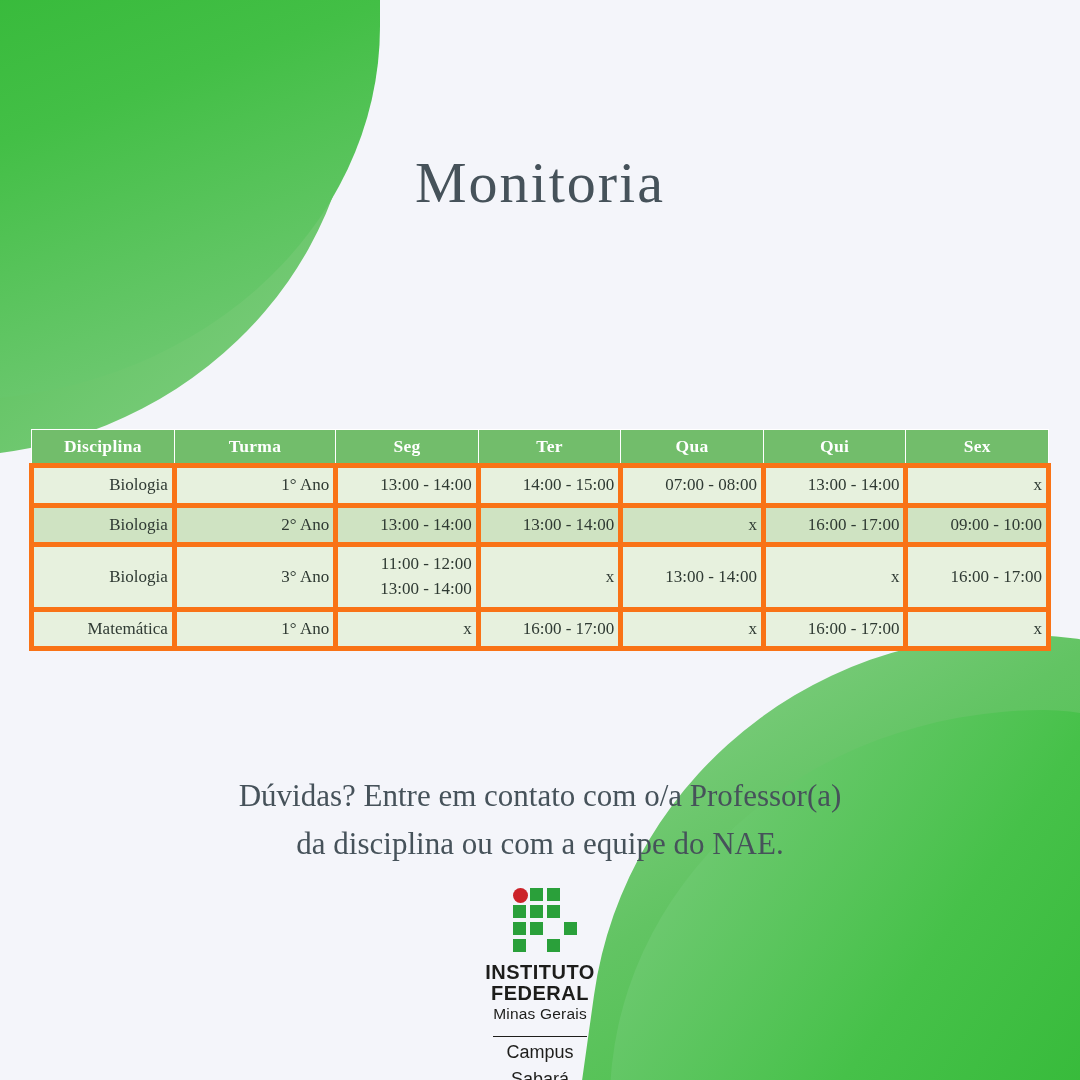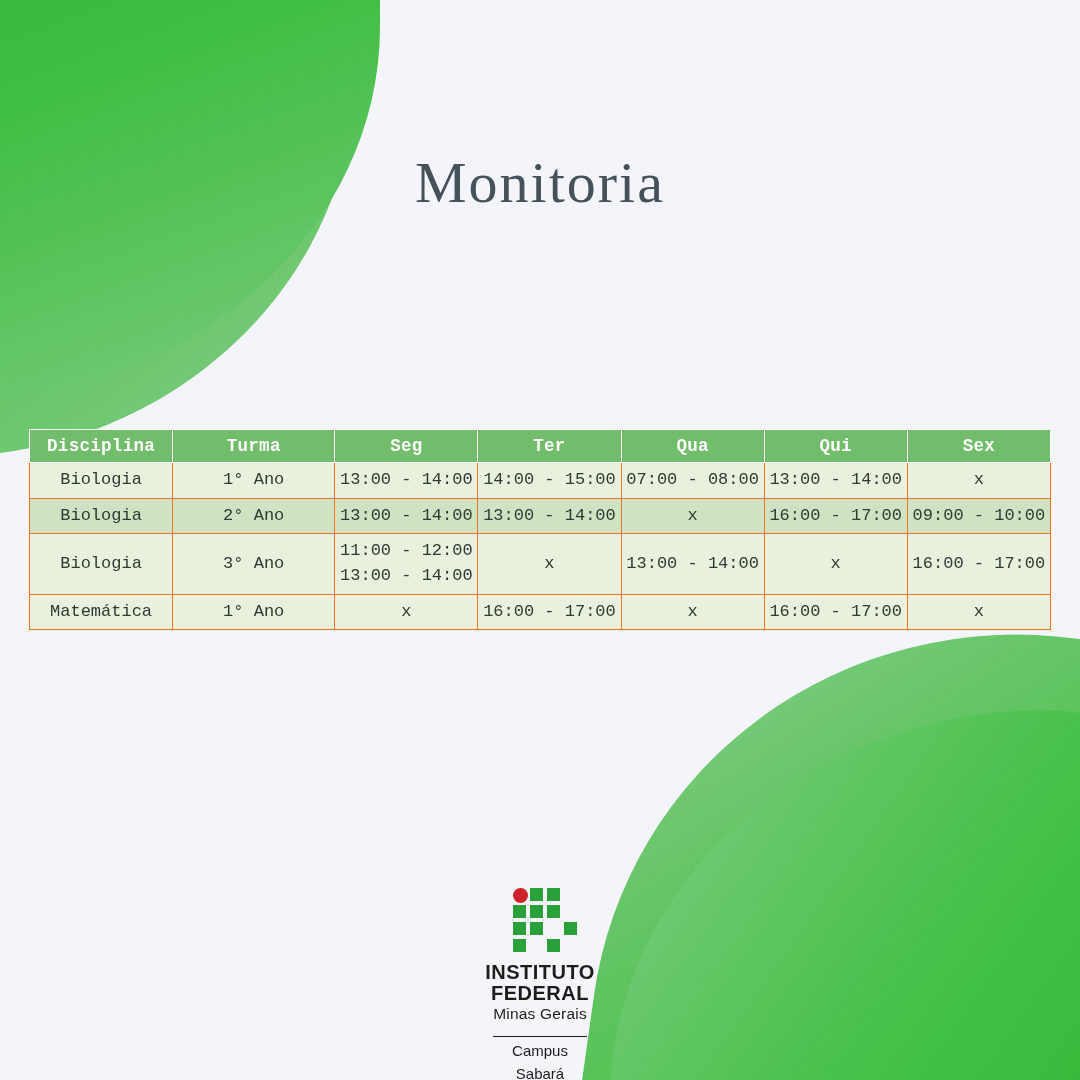--- a/index.html
+++ b/index.html
@@ -88,37 +88,37 @@
   
   .table-wrap {
     position: absolute;
     top: 429px;
     left: 29px;
     width: 1022px;
   }
   table.schedule {
     width: 1022px;
     border-collapse: collapse;
-    font-family: Liberation Mono, monospace;
+    font-family: Liberation Serif, serif;
     font-size: 17px;
     color: #2f3a33;
   }
   table.schedule th {
     background: #72bd6b;
     color: #ffffff;
     font-weight: bold;
     font-size: 17.5px;
     padding: 6px 4px;
     border: 1px solid #ffffff;
     text-align: center;
     letter-spacing: .3px;
   }
   table.schedule td {
-    border: 1px solid #f97316;
-    text-align: center;
+    border: 5px solid #f97316;
+    text-align: right;
     padding: 5px 4px;
     vertical-align: middle;
     line-height: 1.45;
   }
   tr.rowA td { background: #e7f1de; }
   tr.rowB td { background: #cfe3c2; }
   td.col0 { width: 143px; }
   td.col1 { width: 162px; }
   td.day  { width: 143px; }
   th.col0 { width: 143px; }
@@ -180,21 +180,21 @@
   }
   .logo-mg {
     font-size: 15.5px;
     letter-spacing: .2px;
     padding-bottom: 13px;
     border-bottom: 1.6px solid #1d1d1b;
     display: inline-block;
     margin-top: 1px;
   }
   .logo-campus {
-    font-size: 15px;
+    font-size: 18px;
     line-height: 1.18;
     margin-top: 5px;
   }
 </style>
 </head>
 <body>
 
 <div class="deco-top-left"></div>
 <div class="deco-top-left2"></div>
 <div class="deco-bottom-right"></div>
@@ -262,20 +262,24 @@
           <td class="day">16:00 - 17:00</td>
           <td class="day">x</td>
           <td class="day">16:00 - 17:00</td>
           <td class="day">x</td>
         </tr>
 
       </tbody>
     </table>
   </div>
 
+  <div class="footer-text">
+    <div>Dúvidas? Entre  em contato com o/a Professor(a)</div>
+    <div>da disciplina ou  com a equipe do NAE.</div>
+  </div>
 
   <div class="logo-wrap">
     <div class="logo-mark">
       <div class="dot"></div>
       <div class="sq" style="left:30px; top:0px;"></div>
       <div class="sq" style="left:47px; top:0px;"></div>
       <div class="sq" style="left:13px; top:17px;"></div>
       <div class="sq" style="left:30px; top:17px;"></div>
       <div class="sq" style="left:47px; top:17px;"></div>
       <div class="sq" style="left:13px; top:34px;"></div>

